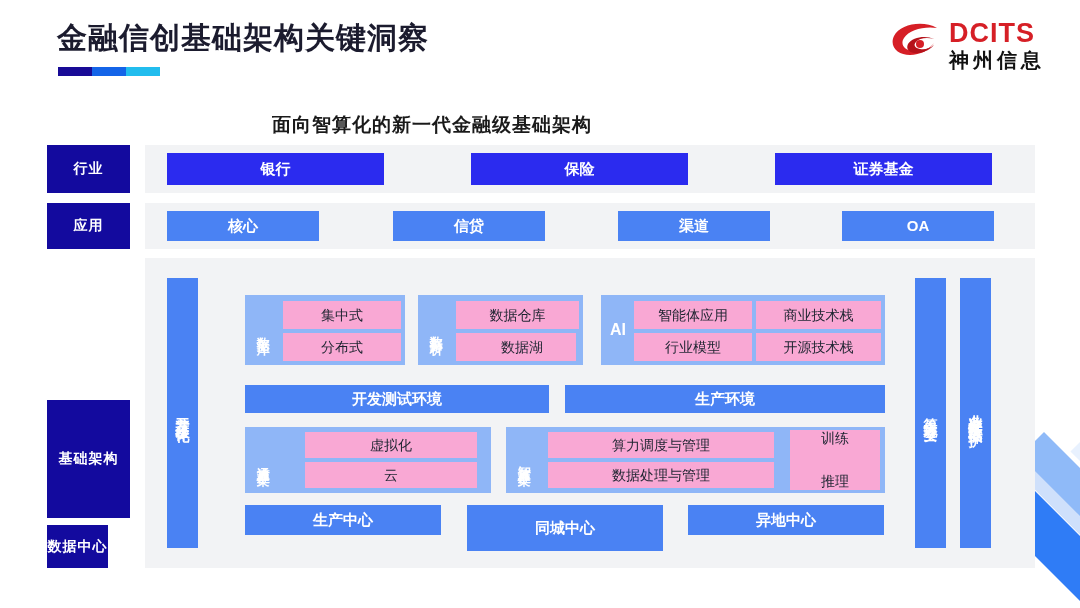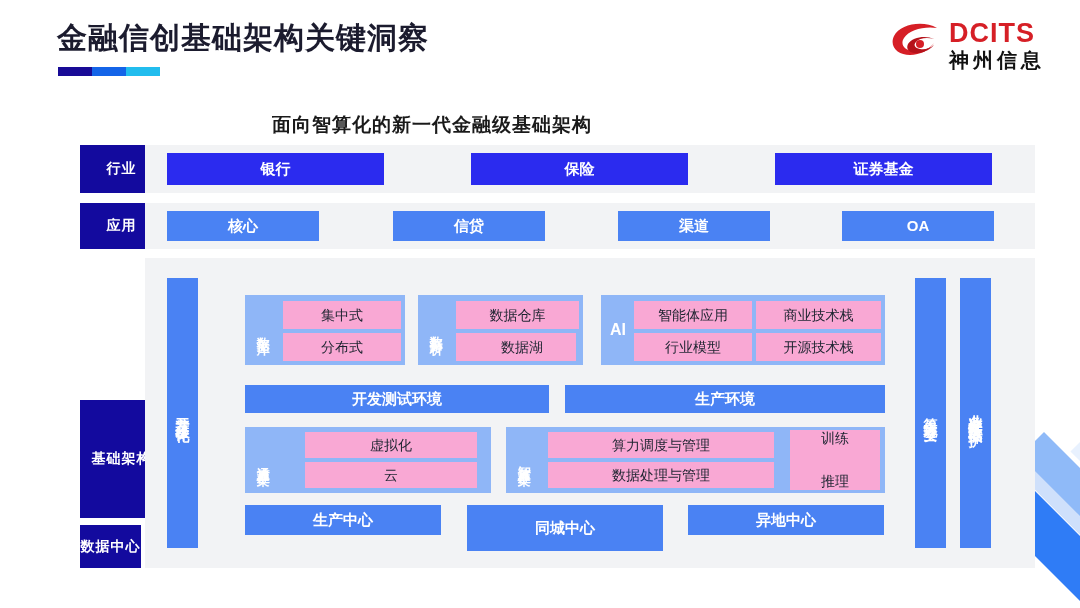--- a/index.html
+++ b/index.html
@@ -55,21 +55,20 @@
     margin-top: 12px;
   }
 
   
   .stack-label {
     position: absolute; left: 47px;
     background: #130a9e; color: #fff;
     font-size: 14px; font-weight: bold;
     display: flex; align-items: center; justify-content: center;
     letter-spacing: 1px;
-    margin-left: 33px;
   }
   .sl-0 { top: 145px;  width: 83px; height: 48px; }
   .sl-1 { top: 203px;  width: 83px; height: 46px; }
   .sl-2 { top: 258px;  width: 83px; height: 134px; }
   .sl-3 { top: 400px;  width: 83px; height: 118px; }
   .sl-4 { top: 525px;  width: 61px; height: 43px; }
 
   
   .panel { position: absolute; background: #f2f3f5; }
   .panel-industry { left: 145px; top: 145px; width: 890px; height: 48px; }

